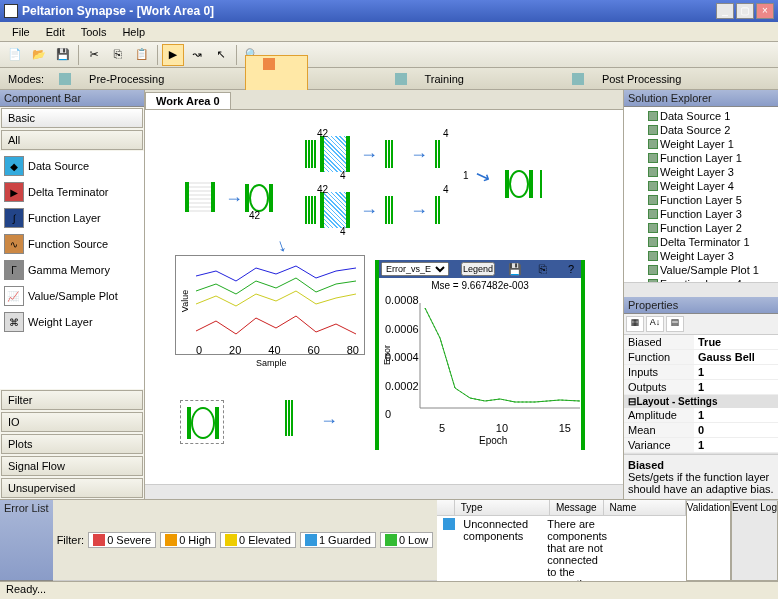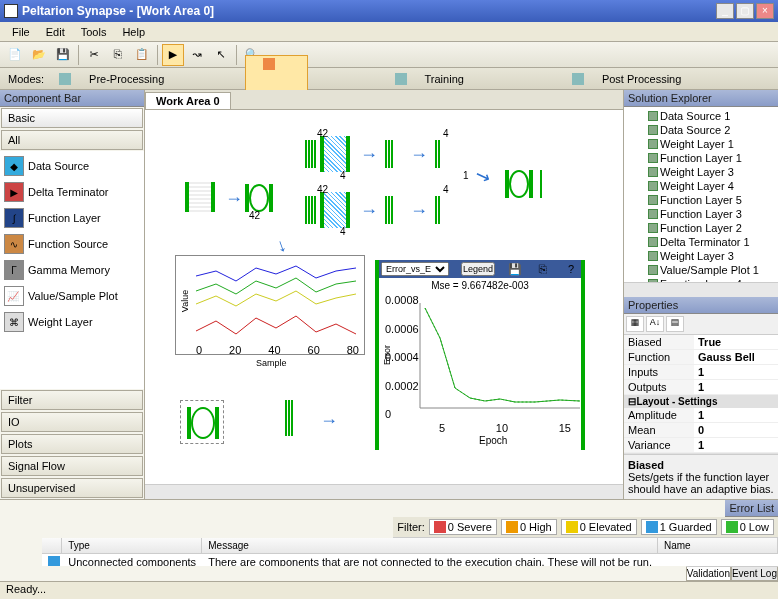--- a/index.html
+++ b/index.html
@@ -39,21 +39,21 @@
 .tree-ico { width: 10px; height: 10px; background: #8a8; border: 1px solid #484; }
 .props { background: #fff; overflow: auto; }
 .prop-tools { background: #f0f0f0; padding: 2px; display: flex; gap: 2px; border-bottom: 1px solid #ccc; }
 .prop-tool { width: 18px; height: 16px; border: 1px solid #ccc; background: #fff; cursor: pointer; font-size: 9px; text-align: center; }
 .prop-row { display: flex; border-bottom: 1px solid #eee; font-size: 10px; }
 .prop-key { width: 70px; padding: 1px 4px; background: #f5f5f5; }
 .prop-val { flex: 1; padding: 1px 4px; }
 .prop-cat { background: #e0e0e0; font-weight: bold; padding: 1px 4px; font-size: 10px; display: flex; }
 .prop-cat::before { content: "⊟ "; }
 .prop-desc { background: #f0f0f0; padding: 4px; font-size: 10px; border-top: 1px solid #ccc; }
-.error-panel { height: 82px; background: #f5f4ec; border-top: 1px solid #aca899; display: flex; flex-direction: column; align-items: flex-end; }
+.error-panel { height: 82px; background: #f5f4ec; border-top: 1px solid #aca899; display: flex; flex-direction: row; }
 .filter-bar { display: flex; align-items: center; padding: 2px 4px; gap: 4px; background: #e8e6d8; border-bottom: 1px solid #ccc; }
 .filter-chip { display: flex; align-items: center; gap: 2px; border: 1px solid #aaa; padding: 1px 4px; background: #fff; font-size: 10px; cursor: pointer; }
 .chip-icon { width: 12px; height: 12px; }
 .err-table { flex: 1; background: #fff; overflow: auto; }
 .err-head { display: flex; background: linear-gradient(#fafafa,#e8e8e8); border-bottom: 1px solid #ccc; }
 .err-col { padding: 2px 6px; border-right: 1px solid #ccc; font-size: 10px; }
 .err-row { display: flex; font-size: 10px; }
 .err-cell { padding: 2px 6px; }
 .bottom-tabs { display: flex; background: #e8e6d8; border-top: 1px solid #ccc; }
 .btab { border: 1px solid #aca899; border-top: none; padding: 1px 0; background: #fff; font-size: 10px; cursor: pointer; }

